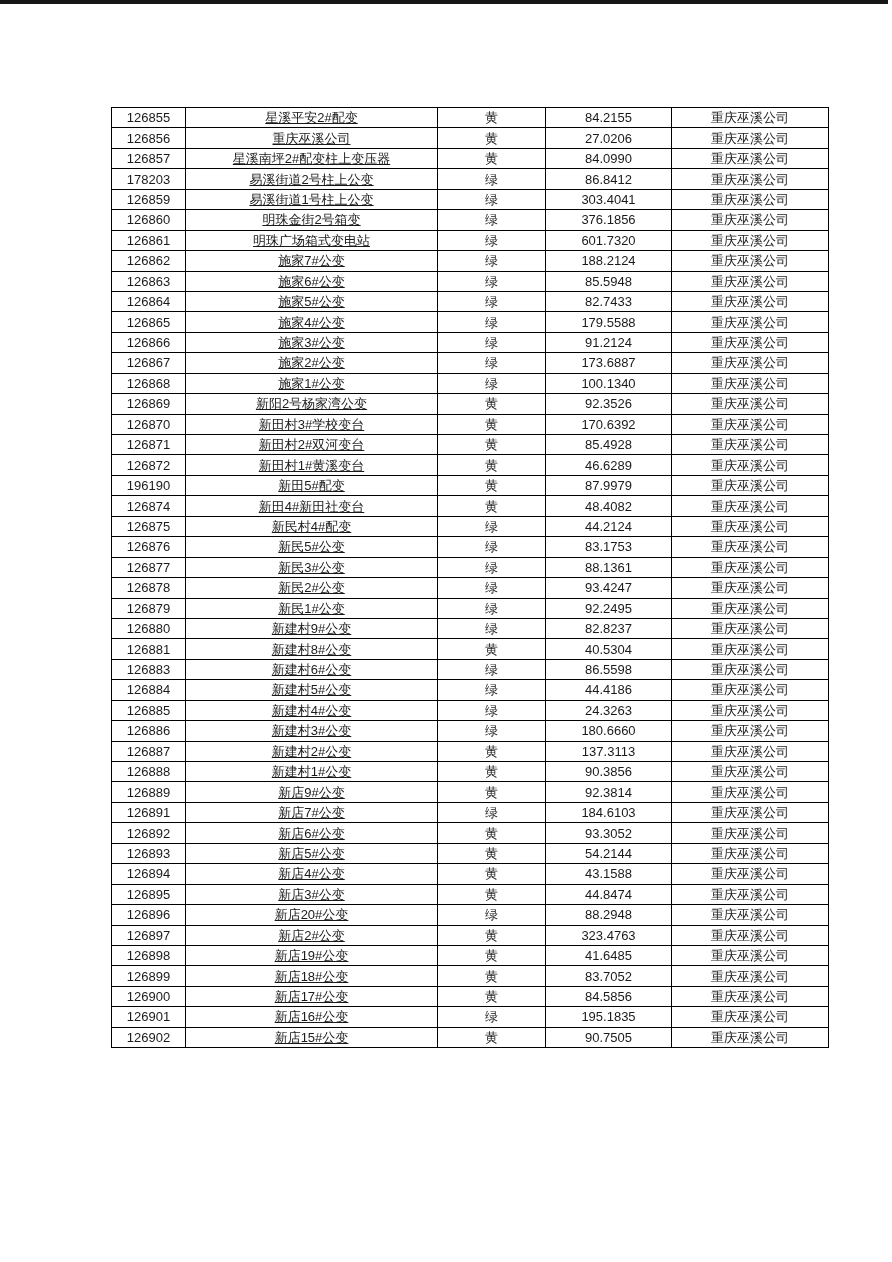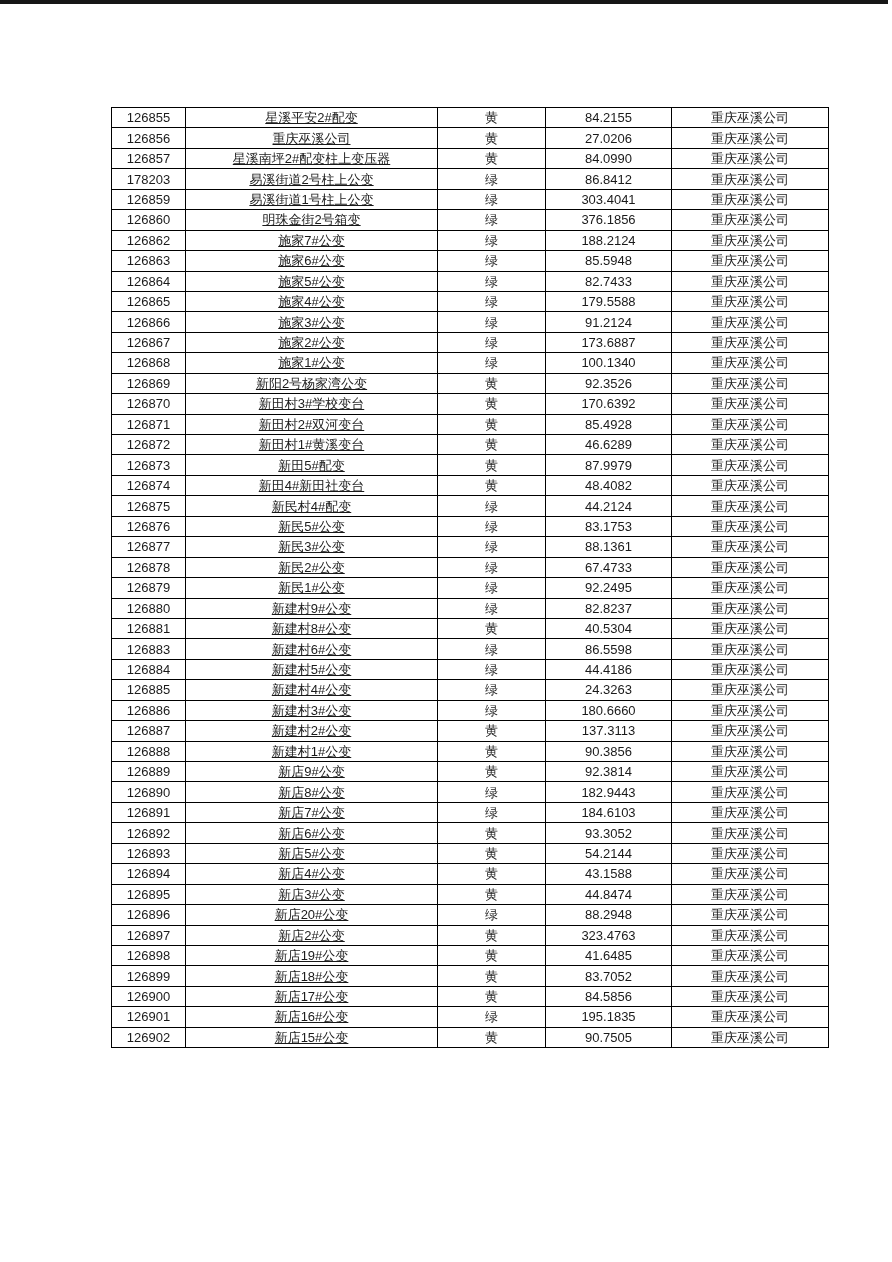--- a/index.html
+++ b/index.html
@@ -100,20 +100,27 @@
             <td class="col-company">重庆巫溪公司</td>
           </tr>
           <tr>
             <td class="col-id">126860</td>
             <td class="col-name">明珠金街2号箱变</td>
             <td class="col-status">绿</td>
             <td class="col-value">376.1856</td>
             <td class="col-company">重庆巫溪公司</td>
           </tr>
           <tr>
+            <td class="col-id">126861</td>
+            <td class="col-name">明珠广场箱式变电站</td>
+            <td class="col-status">绿</td>
+            <td class="col-value">601.7320</td>
+            <td class="col-company">重庆巫溪公司</td>
+          </tr>
+          <tr>
             <td class="col-id">126862</td>
             <td class="col-name">施家7#公变</td>
             <td class="col-status">绿</td>
             <td class="col-value">188.2124</td>
             <td class="col-company">重庆巫溪公司</td>
           </tr>
           <tr>
             <td class="col-id">126863</td>
             <td class="col-name">施家6#公变</td>
             <td class="col-status">绿</td>
@@ -177,21 +184,21 @@
             <td class="col-company">重庆巫溪公司</td>
           </tr>
           <tr>
             <td class="col-id">126872</td>
             <td class="col-name">新田村1#黄溪变台</td>
             <td class="col-status">黄</td>
             <td class="col-value">46.6289</td>
             <td class="col-company">重庆巫溪公司</td>
           </tr>
           <tr>
-            <td class="col-id">126873</td>
+            <td class="col-id">196190</td>
             <td class="col-name">新田5#配变</td>
             <td class="col-status">黄</td>
             <td class="col-value">87.9979</td>
             <td class="col-company">重庆巫溪公司</td>
           </tr>
           <tr>
             <td class="col-id">126874</td>
             <td class="col-name">新田4#新田社变台</td>
             <td class="col-status">黄</td>
             <td class="col-value">48.4082</td>
@@ -215,21 +222,21 @@
             <td class="col-id">126877</td>
             <td class="col-name">新民3#公变</td>
             <td class="col-status">绿</td>
             <td class="col-value">88.1361</td>
             <td class="col-company">重庆巫溪公司</td>
           </tr>
           <tr>
             <td class="col-id">126878</td>
             <td class="col-name">新民2#公变</td>
             <td class="col-status">绿</td>
-            <td class="col-value">67.4733</td>
+            <td class="col-value">93.4247</td>
             <td class="col-company">重庆巫溪公司</td>
           </tr>
           <tr>
             <td class="col-id">126879</td>
             <td class="col-name">新民1#公变</td>
             <td class="col-status">绿</td>
             <td class="col-value">92.2495</td>
             <td class="col-company">重庆巫溪公司</td>
           </tr>
           <tr>
@@ -286,27 +293,20 @@
             <td class="col-name">新建村1#公变</td>
             <td class="col-status">黄</td>
             <td class="col-value">90.3856</td>
             <td class="col-company">重庆巫溪公司</td>
           </tr>
           <tr>
             <td class="col-id">126889</td>
             <td class="col-name">新店9#公变</td>
             <td class="col-status">黄</td>
             <td class="col-value">92.3814</td>
-            <td class="col-company">重庆巫溪公司</td>
-          </tr>
-          <tr>
-            <td class="col-id">126890</td>
-            <td class="col-name">新店8#公变</td>
-            <td class="col-status">绿</td>
-            <td class="col-value">182.9443</td>
             <td class="col-company">重庆巫溪公司</td>
           </tr>
           <tr>
             <td class="col-id">126891</td>
             <td class="col-name">新店7#公变</td>
             <td class="col-status">绿</td>
             <td class="col-value">184.6103</td>
             <td class="col-company">重庆巫溪公司</td>
           </tr>
           <tr>

